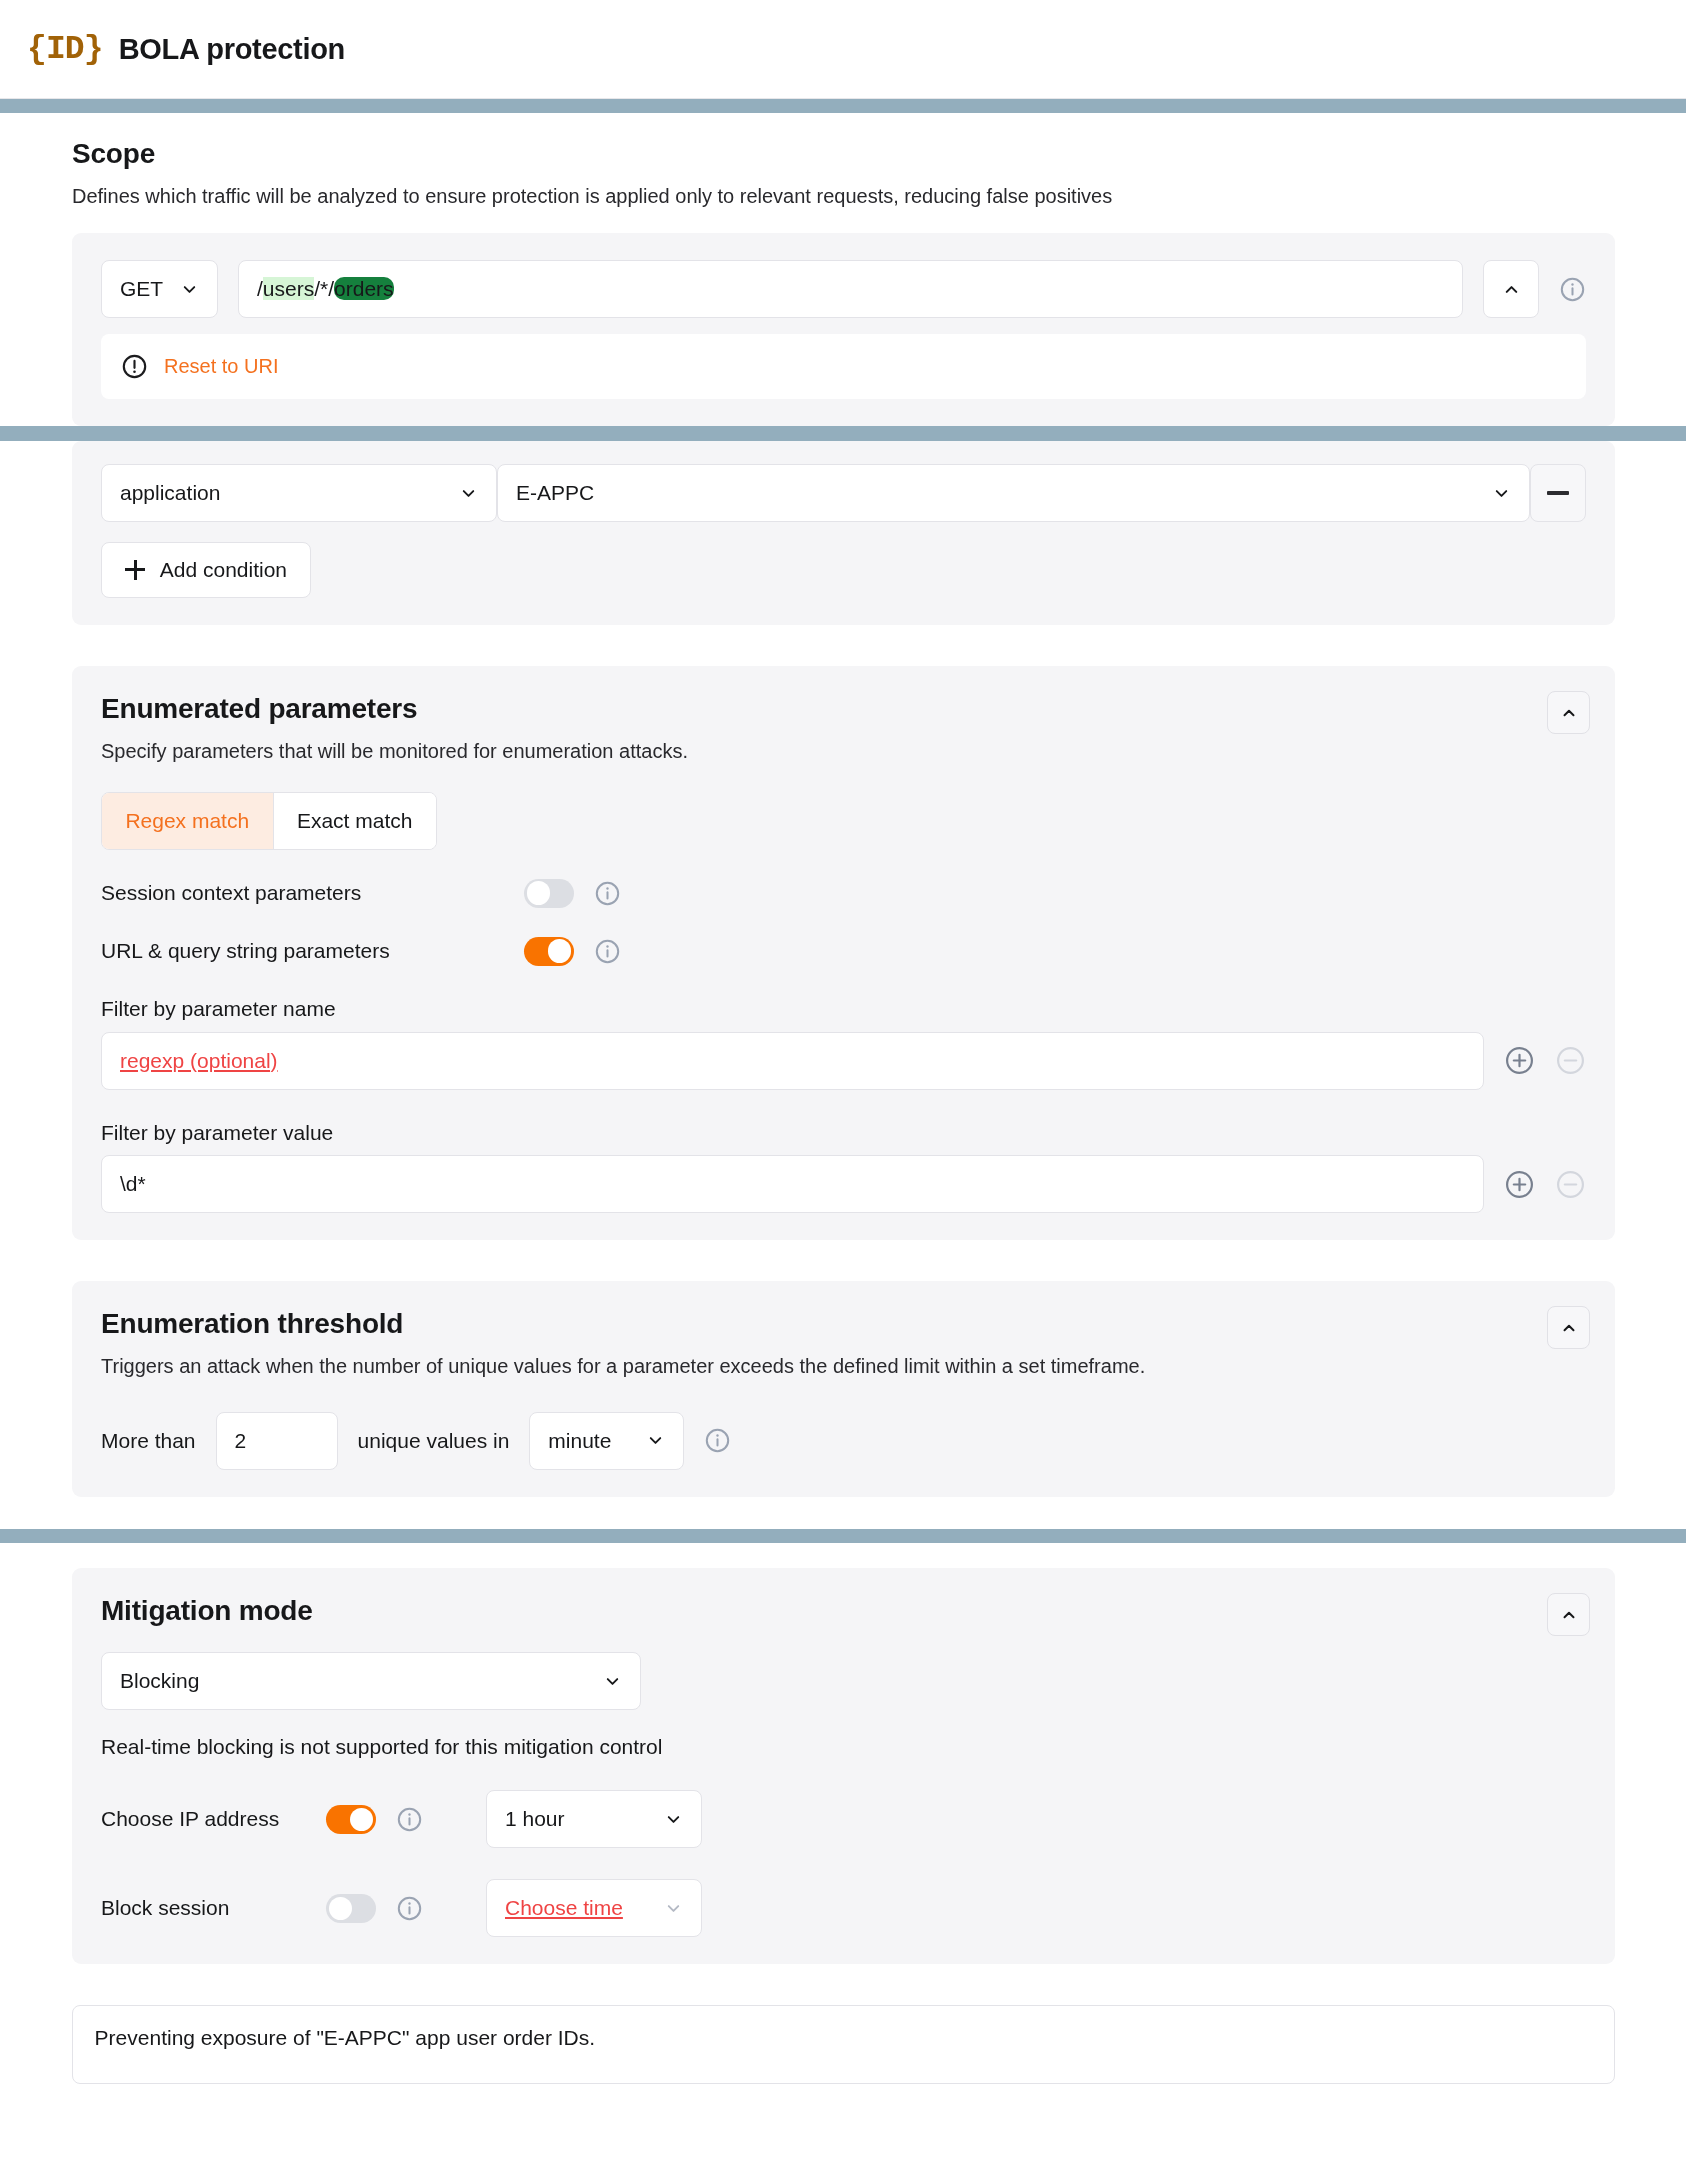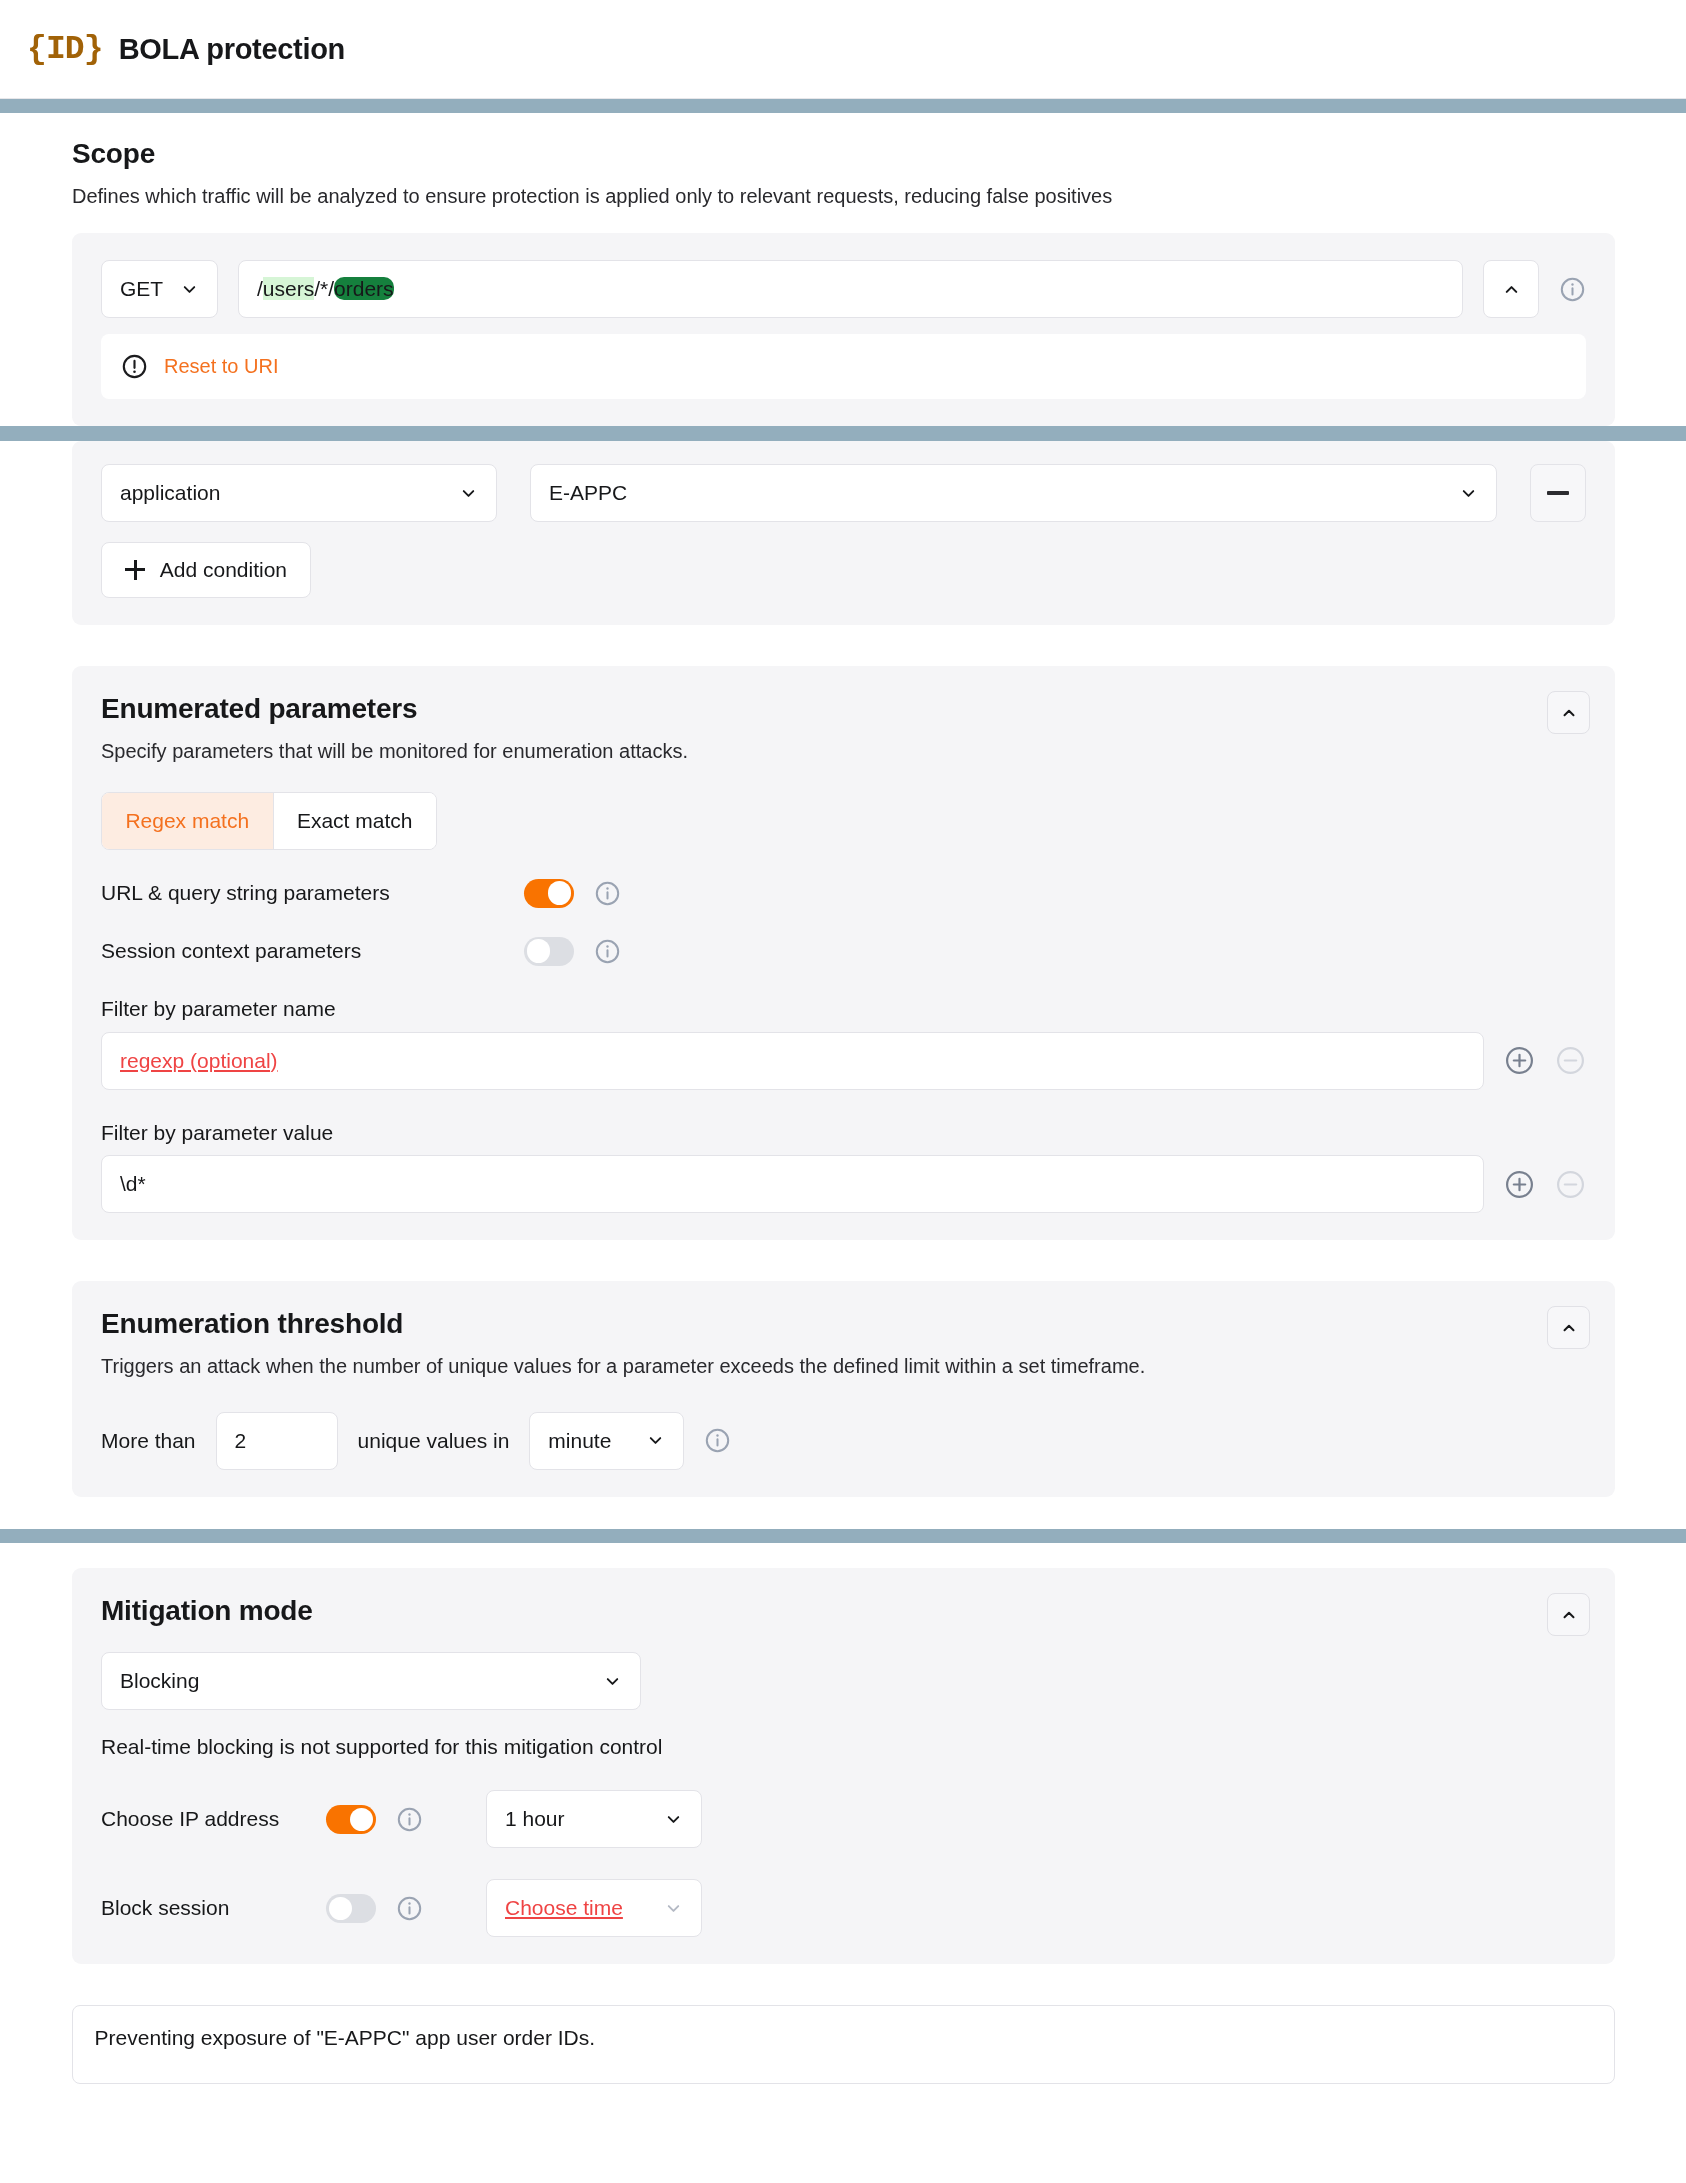--- a/index.html
+++ b/index.html
@@ -141,21 +141,21 @@
   .notice-text { font-size: 20px; color: #1c1c1e; flex: 1 1 auto; }
   .link-orange {
     color: #f4711f;
     font-size: 20px;
     cursor: pointer;
   }
   .warn-icon { width: 27px; height: 27px; flex: none; }
 
   
   .cond-card { padding-top: 23.4px; padding-bottom: 27px; }
-  .cond-row { display: flex; align-items: center; gap: 33px; }
+  .cond-row { display: flex; align-items: center; gap: 0; }
   .cond-key { width: 396px; flex: none; }
   .cond-val { flex: 1 1 auto; }
   .btn-minus-sq {
     width: 56px; height: 58px;
     border: 0.9px solid #e3e3e8;
     border-radius: 8px;
     background: #f7f7f9;
     display: flex; align-items: center; justify-content: center;
     cursor: pointer; flex: none;
   }
@@ -382,36 +382,36 @@
 
       <h2 class="section-title">Enumerated parameters</h2>
       <p class="section-sub">Specify parameters that will be monitored for enumeration attacks.</p>
 
       <div class="tabs">
         <div class="tab active">Regex match</div>
         <div class="tab">Exact match</div>
       </div>
 
       <div class="toggle-row">
+        <span class="toggle-label">Session context parameters</span>
+        <span class="switch off">
+            <span class="knob"></span>
+          </span>
+        <span class="info-icon">
+          <svg viewBox="0 0 24 24" fill="none" stroke="#9aa3b2" stroke-width="1.8">
+              <circle cx="12" cy="12" r="9.5"></circle>
+              <line x1="12" y1="11" x2="12" y2="16.5" stroke-linecap="round"></line>
+              <circle cx="12" cy="7.6" r="1.05" fill="#9aa3b2" stroke="none"></circle>
+            </svg>
+        </span>
+      </div>
+
+      <div class="toggle-row">
         <span class="toggle-label">URL &amp; query string parameters</span>
         <span class="switch on">
-            <span class="knob"></span>
-          </span>
-        <span class="info-icon">
-          <svg viewBox="0 0 24 24" fill="none" stroke="#9aa3b2" stroke-width="1.8">
-              <circle cx="12" cy="12" r="9.5"></circle>
-              <line x1="12" y1="11" x2="12" y2="16.5" stroke-linecap="round"></line>
-              <circle cx="12" cy="7.6" r="1.05" fill="#9aa3b2" stroke="none"></circle>
-            </svg>
-        </span>
-      </div>
-
-      <div class="toggle-row">
-        <span class="toggle-label">Session context parameters</span>
-        <span class="switch off">
             <span class="knob"></span>
           </span>
         <span class="info-icon">
           <svg viewBox="0 0 24 24" fill="none" stroke="#9aa3b2" stroke-width="1.8">
               <circle cx="12" cy="12" r="9.5"></circle>
               <line x1="12" y1="11" x2="12" y2="16.5" stroke-linecap="round"></line>
               <circle cx="12" cy="7.6" r="1.05" fill="#9aa3b2" stroke="none"></circle>
             </svg>
         </span>
       </div>

